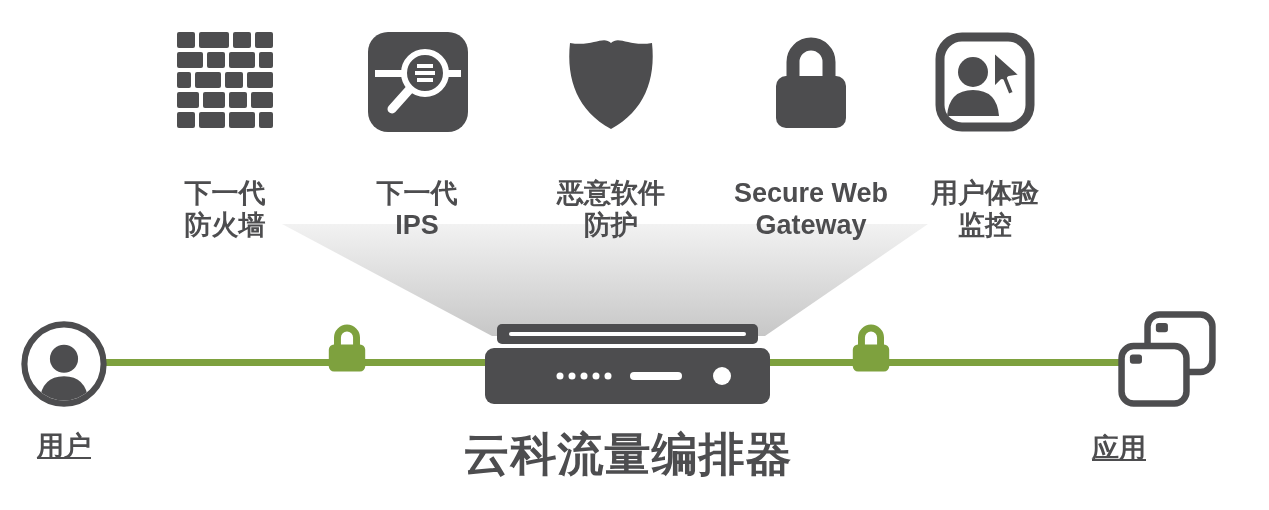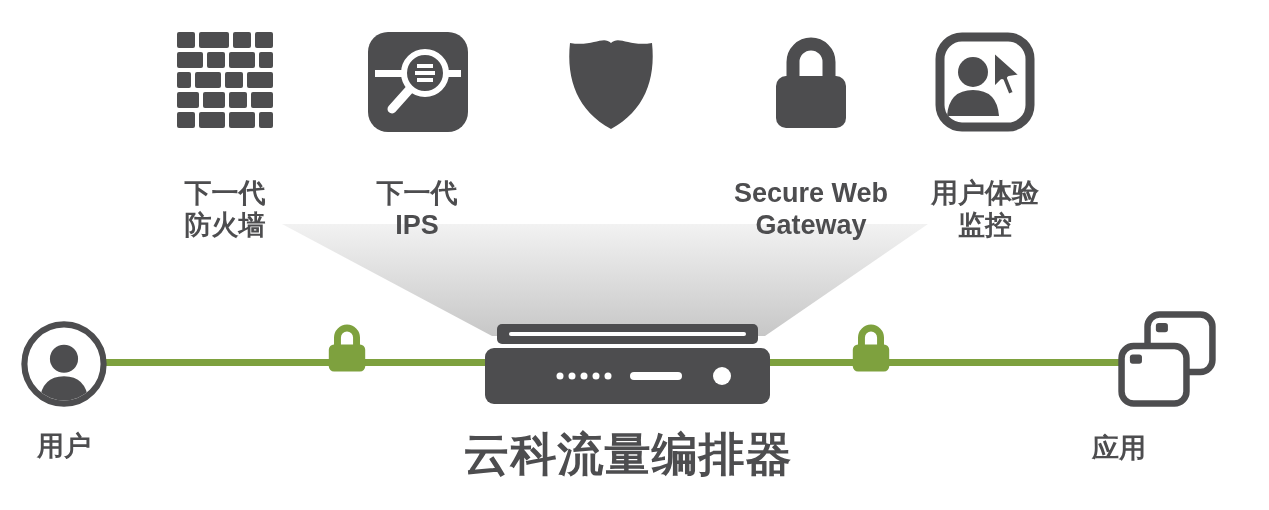--- a/index.html
+++ b/index.html
@@ -38,20 +38,21 @@
     color:var(--dark);
     margin-top:28px;
   }
   .node-label{
     position:absolute;
     transform:translateX(-50%);
     text-align:right;
     font-size:27px;
     font-weight:700;
     color:var(--dark);
+    text-decoration:underline;
   }
   .device-title{
     position:absolute;
     top:424px;
     left:628px;
     transform:translateX(-50%);
     font-size:46px;
     font-weight:700;
     letter-spacing:1px;
     color:var(--dark);
@@ -150,20 +151,22 @@
         <path d="M12 84 Q14 58 38 58 Q62 58 64 84 Z" class="fill-dark"></path>
       </g>
       <path d="M58 18 L58 58 L67 49 L73 64 L80 61 L74 46 L87 44 Z" class="fill-dark stroke-white" stroke-width="4" stroke-linejoin="round"></path>
     </svg>
   </div>
 
   <div class="service-label" style="left:225px;">下一代
 防火墙</div>
   <div class="service-label" style="left:417px;">下一代
 IPS</div>
+  <div class="service-label" style="left:611px;">恶意软件
+防护</div>
   <div class="service-label" style="left:985px;">用户体验
 监控</div>
   <div class="service-label" style="left:811px;">Secure Web
 Gateway</div>
 
   <div class="abs svg-box" style="left:20px;top:320px;width:88px;height:88px;">
     <svg viewBox="0 0 100 100">
       <defs>
         <clipPath id="userClip">
             <circle cx="50" cy="50" r="41.5"></circle>

